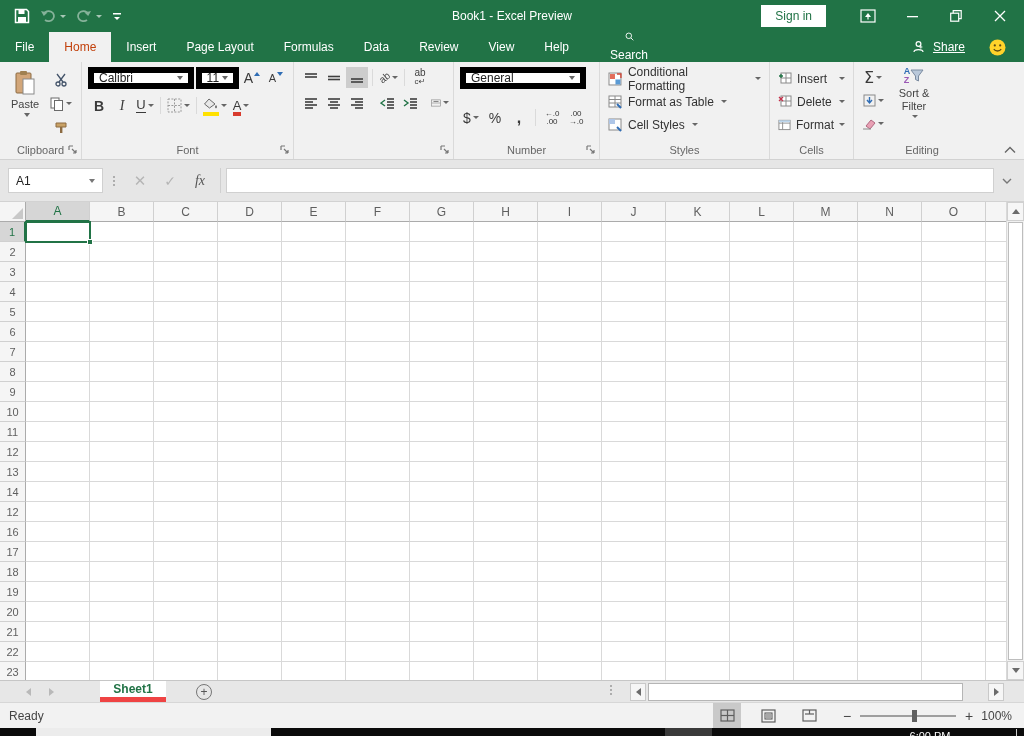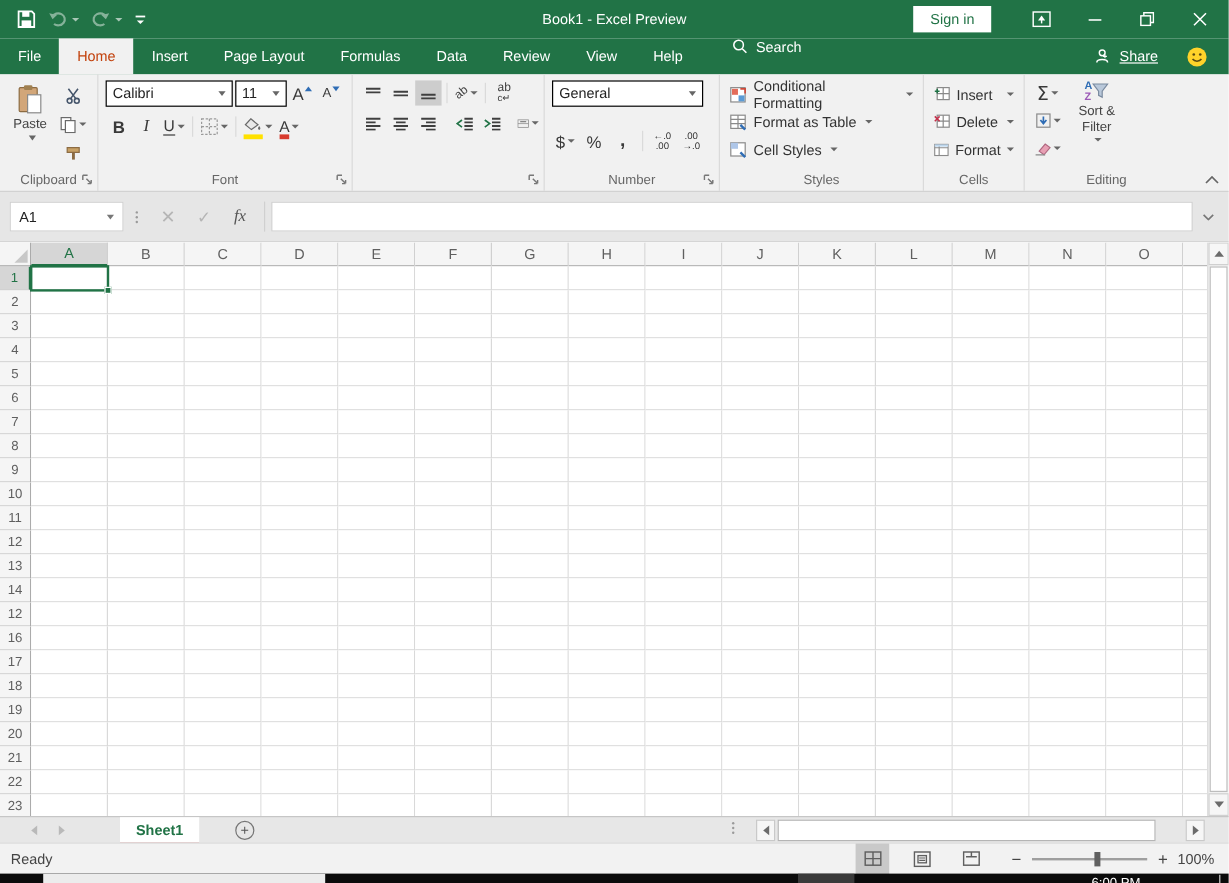--- a/index.html
+++ b/index.html
@@ -14,38 +14,38 @@
   #window-title { position:absolute; left:0; right:0; top:0; height:32px; display:flex; align-items:center; justify-content:center; font-size:12px; color:#fff; pointer-events:none; }
   .win-controls { margin-left:auto; display:flex; align-items:center; height:32px; }
   .signin { background:#fff; color:#217346; border:none; font-size:12px; padding:4px 14px; margin-right:20px; font-family:inherit; }
   .wbtn { width:44px; height:32px; display:flex; align-items:center; justify-content:center; }
   .wbtn:last-child { margin-right:2px; }
 
   
   #tabrow { position:absolute; left:0; top:32px; width:1024px; height:30px; background:#217346; display:flex; align-items:stretch; color:#fff; }
   .rtab { padding:0 15px; display:flex; align-items:center; font-size:12px; cursor:default; }
   .rtab.active { background:#f1f1f1; color:#c2410c;text-align:right; }
-  #tab-search { display:flex; gap:7px; margin-left:26px; }
+  #tab-search { display:flex; align-items:center; gap:7px; margin-left:26px;flex-direction:column; }
   #tabrow-right { margin-left:auto; display:flex; align-items:center; gap:24px; padding-right:18px; }
   .share-wrap { display:flex; align-items:center; gap:6px; }
   .share-wrap u { text-decoration:underline; }
 
   
   #ribbon { position:absolute; left:0; top:62px; width:1024px; height:98px; background:#f1f1f1; border-bottom:1px solid #d2d2d2; display:flex; }
   .rgroup { position:relative; border-right:1px solid #dadada; display:flex; flex-direction:column; }
   .rg-content { flex:1; padding:5px 6px 0 6px; display:flex; gap:4px; }
   .rg-label { height:19px; display:flex; align-items:center; justify-content:center; font-size:11px; color:#666; }
   .launcher { position:absolute; right:3px; bottom:4px; }
   .bigbtn { display:flex; flex-direction:column; align-items:center; justify-content:flex-start; padding:3px 5px; gap:2px; }
   .bigbtn .blabel { font-size:11px; color:#444; text-align:center; line-height:1.2; }
   .sbtn { height:21px; min-width:22px; display:flex; align-items:center; justify-content:center; padding:0 2px; }
   .sbtn.active { background:#cdcdcd; }
   .dd { width:0; height:0; border-left:3px solid transparent; border-right:3px solid transparent; border-top:4px solid #666; display:inline-block; margin-left:3px; }
   .dd.sm { border-left-width:3px; border-right-width:3px; border-top-width:3px; margin-left:2px; }
-  .combo { background:#fff; border:1px solid #000000; height:22px; display:flex; align-items:center; padding:0 5px; font-size:12px; color:#222; }
+  .combo { background:#fff; border:6px solid #000000; height:22px; display:flex; align-items:center; padding:0 5px; font-size:12px; color:#222; }
   .combo .dd { margin-left:auto; }
   .fcol { display:flex; flex-direction:column; justify-content:flex-start; gap:3px; }
   .frow { display:flex; align-items:center; gap:2px; }
   .bold-b { font-weight:bold; font-size:14px; color:#3a3a3a; }
   .italic-i { font-style:italic; font-family:"Liberation Serif",serif; font-size:14px; color:#3a3a3a; }
   .under-u { font-size:13px; color:#3a3a3a; border-bottom:1.5px solid #3a3a3a; line-height:1.1; }
   .font-a { font-size:13px; color:#3a3a3a; position:relative; }
   .font-a.big { font-size:14px; }
   .font-a.small { font-size:11px; }
   .caret-up { position:absolute; top:-3px; right:-6px; width:0; height:0; border-left:3px solid transparent; border-right:3px solid transparent; border-bottom:4px solid #2f6db5; }
@@ -99,21 +99,21 @@
   .tri-dn { width:0; height:0; border-left:4px solid transparent; border-right:4px solid transparent; border-top:5px solid #6b6b6b; }
   .tri-lf { width:0; height:0; border-top:4px solid transparent; border-bottom:4px solid transparent; border-right:5px solid #6b6b6b; }
   .tri-rt { width:0; height:0; border-top:4px solid transparent; border-bottom:4px solid transparent; border-left:5px solid #6b6b6b; }
 
   
   #sheetbar { position:absolute; left:0; top:680px; width:1024px; height:22px; background:#e7e7e7; border-top:1px solid #c6c6c6; }
   .nav-arrows { position:absolute; left:18px; top:0; height:22px; display:flex; align-items:center; gap:18px; padding-left:8px; }
   .nav-tri { width:0; height:0; border-top:4px solid transparent; border-bottom:4px solid transparent; }
   .nav-tri.l { border-right:5px solid #b9b9b9; }
   .nav-tri.r { border-left:5px solid #b9b9b9; }
-  #sheet-tab { position:absolute; left:100px; top:0; width:66px; height:22px; background:#fff; border-bottom:1px solid #ef4444; display:flex; align-items:center; justify-content:center; color:#217346; font-weight:bold; font-size:12px; }
+  #sheet-tab { position:absolute; left:100px; top:0; width:66px; height:22px; background:#fff; border-bottom:6px solid #ef4444; display:flex; align-items:center; justify-content:center; color:#217346; font-weight:bold; font-size:12px; }
   #new-sheet { position:absolute; left:196px; top:3px; width:16px; height:16px; border:1px solid #767676; border-radius:50%; display:flex; align-items:center; justify-content:center; color:#565656; font-size:12px; line-height:1; }
   .sb-dots { position:absolute; left:610px; top:4px; display:flex; flex-direction:column; gap:2px; }
   .sb-dots i { width:2px; height:2px; background:#9a9a9a; border-radius:50%; }
   #hscroll-left { position:absolute; left:630px; top:2px; width:16px; height:18px; background:#f6f6f6; border:1px solid #c9c9c9; display:flex; align-items:center; justify-content:center; }
   #hscroll-track { position:absolute; left:648px; top:2px; width:337px; height:18px; background:#e7e7e7; }
   #hscroll-thumb { position:absolute; left:0; top:0; width:315px; height:18px; background:#fff; border:1px solid #b5b5b5; }
   #hscroll-right { position:absolute; left:988px; top:2px; width:16px; height:18px; background:#f6f6f6; border:1px solid #c9c9c9; display:flex; align-items:center; justify-content:center; }
 
   
   #statusbar { position:absolute; left:0; top:702px; width:1024px; height:26px; background:#f2f2f2; border-top:1px solid #d7d7d7; display:flex; align-items:center; }

